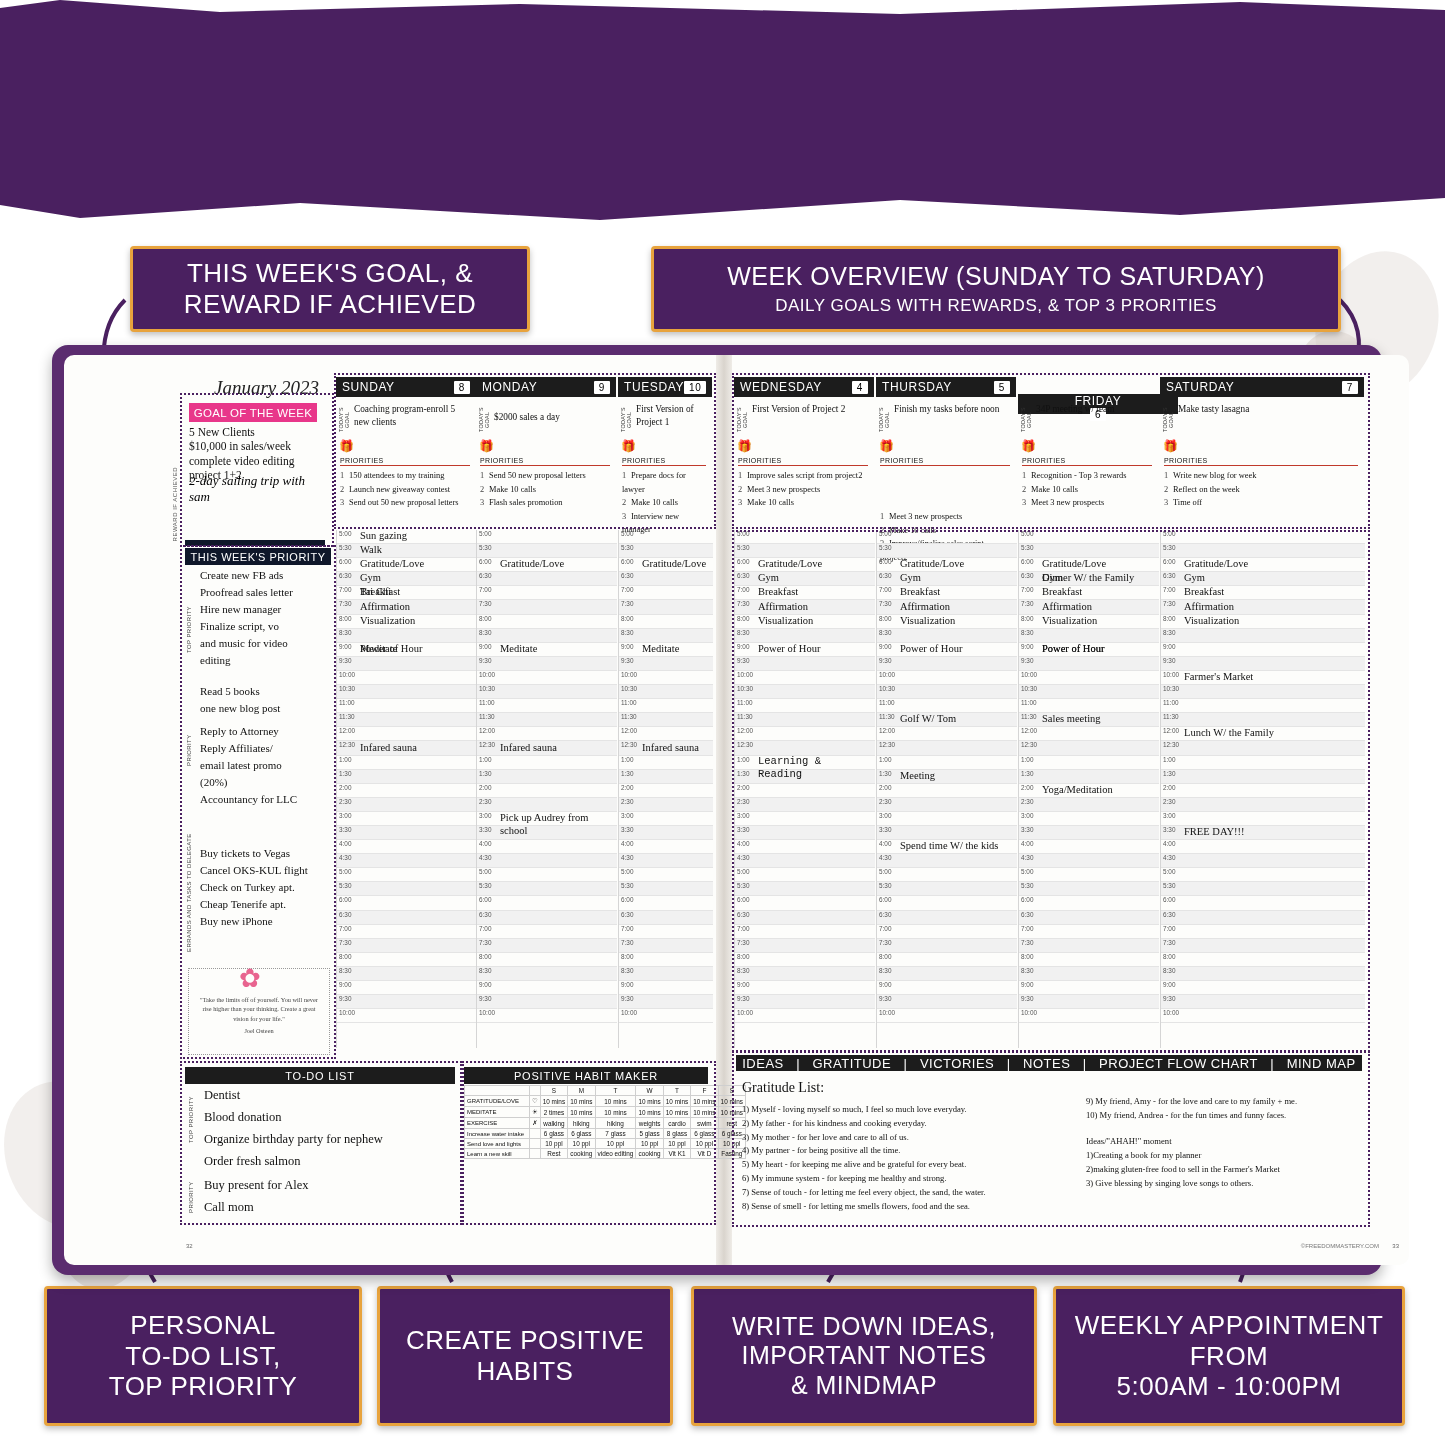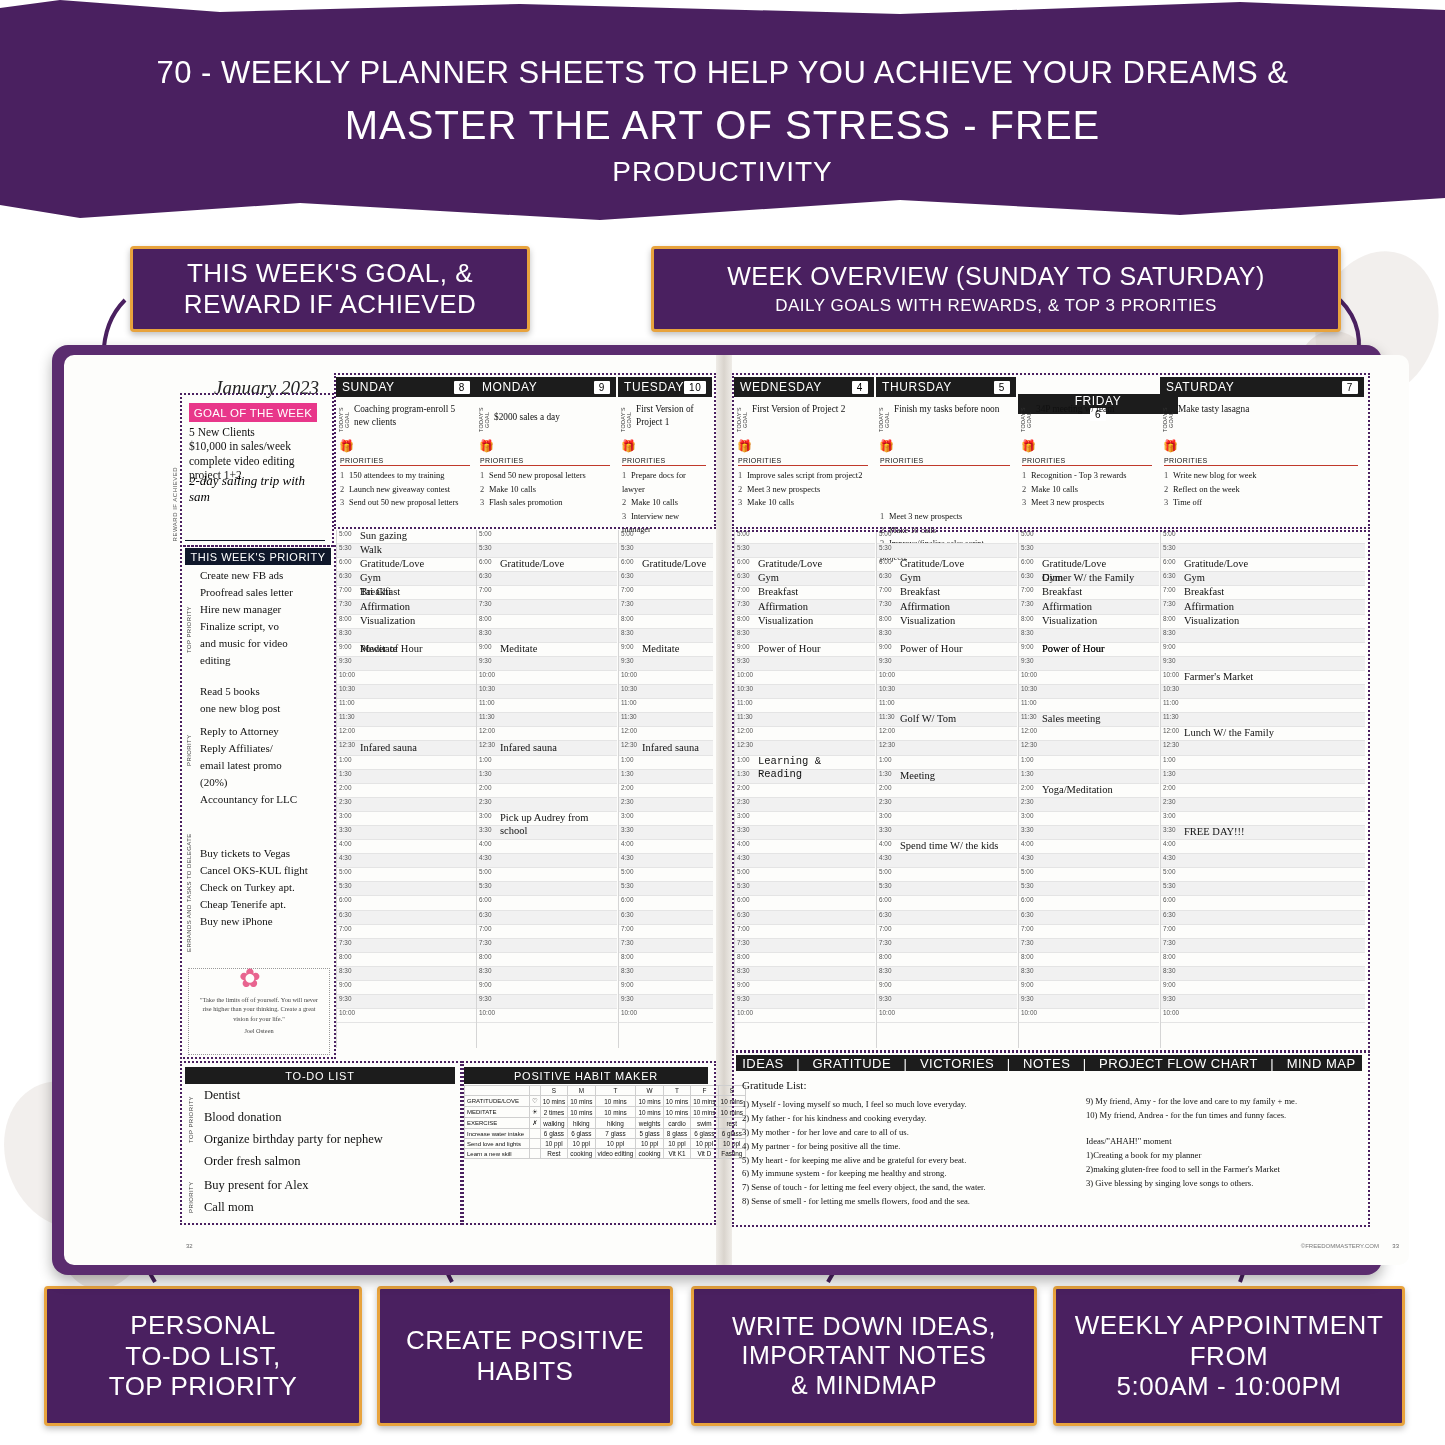--- a/index.html
+++ b/index.html
@@ -75,21 +75,21 @@
   .elastic{position:absolute;right:-2px;top:250px;width:14px;height:170px;background:#4a2060;border-radius:4px;}
 
   
   .ptxt{font-family:"Liberation Serif", serif;}
   .hand{font-family:"DejaVu Serif", serif;font-style:italic;}
 
   
   .month{position:absolute;left:150px;top:22px;font-size:19px;font-style:italic;font-family:"Liberation Serif",serif;color:#222;}
   .goal-band{position:absolute;left:125px;top:48px;width:128px;height:19px;background:#e8378a;
     color:#fff;font-size:11.5px;letter-spacing:.3px;display:flex;align-items:center;justify-content:center;}
-  .goal-box{position:absolute;left:121px;top:70px;width:140px;height:115px;border-bottom:1px solid #0f172a;}
+  .goal-box{position:absolute;left:121px;top:70px;width:140px;height:115px;border-bottom:6px solid #0f172a;}
   .goal-box .line{font-size:11.5px;font-family:"Liberation Serif",serif;color:#111;line-height:1.25;padding-left:4px;}
   .rwd-label{position:absolute;left:108px;top:112px;width:14px;font-size:6px;color:#555;
     writing-mode:vertical-rl;transform:rotate(180deg);letter-spacing:.5px;text-align:center;}
   .reward{position:absolute;left:125px;top:118px;width:136px;font-size:13px;font-family:"Liberation Serif",serif;}
 
   
   .twp-title{position:absolute;left:121px;top:193px;width:146px;height:17px;background:#0f172a;color:#fff;
     font-size:11px;display:flex;align-items:center;justify-content:center;letter-spacing:.5px;}
   .twp-list{position:absolute;left:136px;top:212px;width:130px;font-size:11px;
     font-family:"Liberation Serif",serif;line-height:1.55;color:#111;}
@@ -136,25 +136,20 @@
   .copy{position:absolute;font-size:6px;color:#777;}
 
   .dotted{position:absolute;border:2px dotted #4a2060;pointer-events:none;}
 </style>
 </head>
 <body>
 
 <div class="page">
 
   <div class="banner"></div>
-  <div class="banner-txt">
-    <div class="banner-l1">70 - WEEKLY PLANNER  SHEETS TO HELP YOU ACHIEVE YOUR DREAMS &amp;</div>
-    <div class="banner-l2">MASTER THE ART OF STRESS - FREE</div>
-    <div class="banner-l3">PRODUCTIVITY</div>
-  </div>
 
   <div class="blob b1"></div>
   <div class="blob b2"></div>
   <div class="blob b3"></div>
   <div class="blob b4"></div>
 
   <svg width="1445" height="1445" style="position:absolute;left:0;top:0;pointer-events:none;">
     <path class="arrow" d="M125 300 C 95 330, 100 380, 118 418"></path>
     <polygon points="118,428 110,408 128,410" fill="#4a2060"></polygon>
     <path class="arrow" d="M1340 300 C 1380 340, 1350 400, 1310 440"></path>
@@ -773,21 +768,21 @@
           <span>|</span>
           <span>VICTORIES</span>
           <span>|</span>
           <span>NOTES</span>
           <span>|</span>
           <span>PROJECT FLOW CHART</span>
           <span>|</span>
           <span>MIND MAP</span>
         </div>
       <div class="grat" style="left:678px;top:722px;width:340px;">
-        <div style="font-size:11px;margin-bottom:3px;">Gratitude List:</div>
+        <div style="font-size:14px;margin-bottom:3px;">Gratitude List:</div>
         <div>1) Myself - loving myself so much, I feel so much love everyday.</div>
         <div>2) My father - for his kindness and cooking everyday.</div>
         <div>3) My mother - for her love and care to all of us.</div>
         <div>4) My partner - for being positive all the time.</div>
         <div>5) My heart - for keeping me alive and be grateful for every beat.</div>
         <div>6) My immune system - for keeping me healthy and strong.</div>
         <div>7) Sense of touch - for letting me feel every object, the sand, the water.</div>
         <div>8) Sense of smell - for letting me smells flowers, food and the sea.</div>
       </div>
       <div class="grat" style="left:1022px;top:740px;width:276px;">

